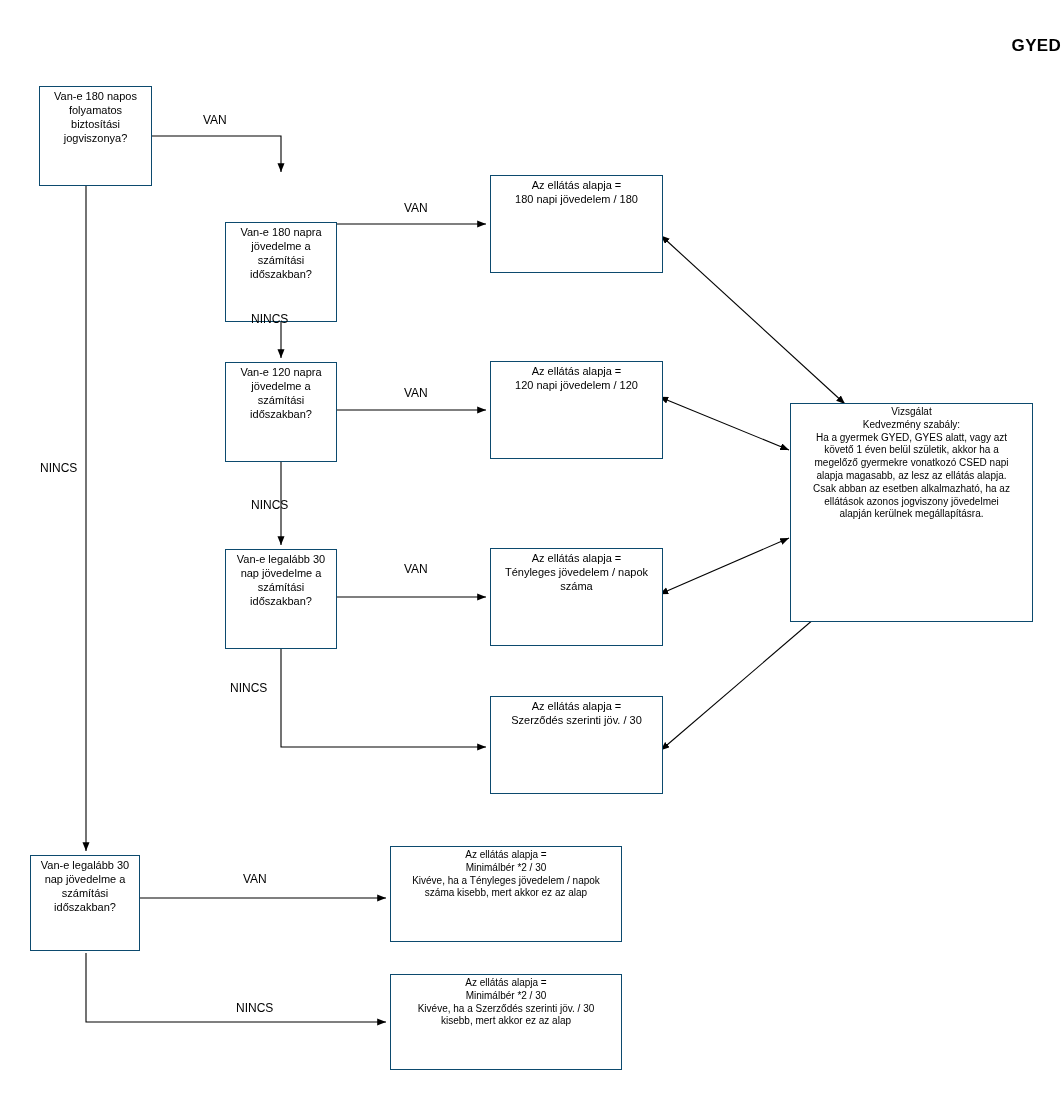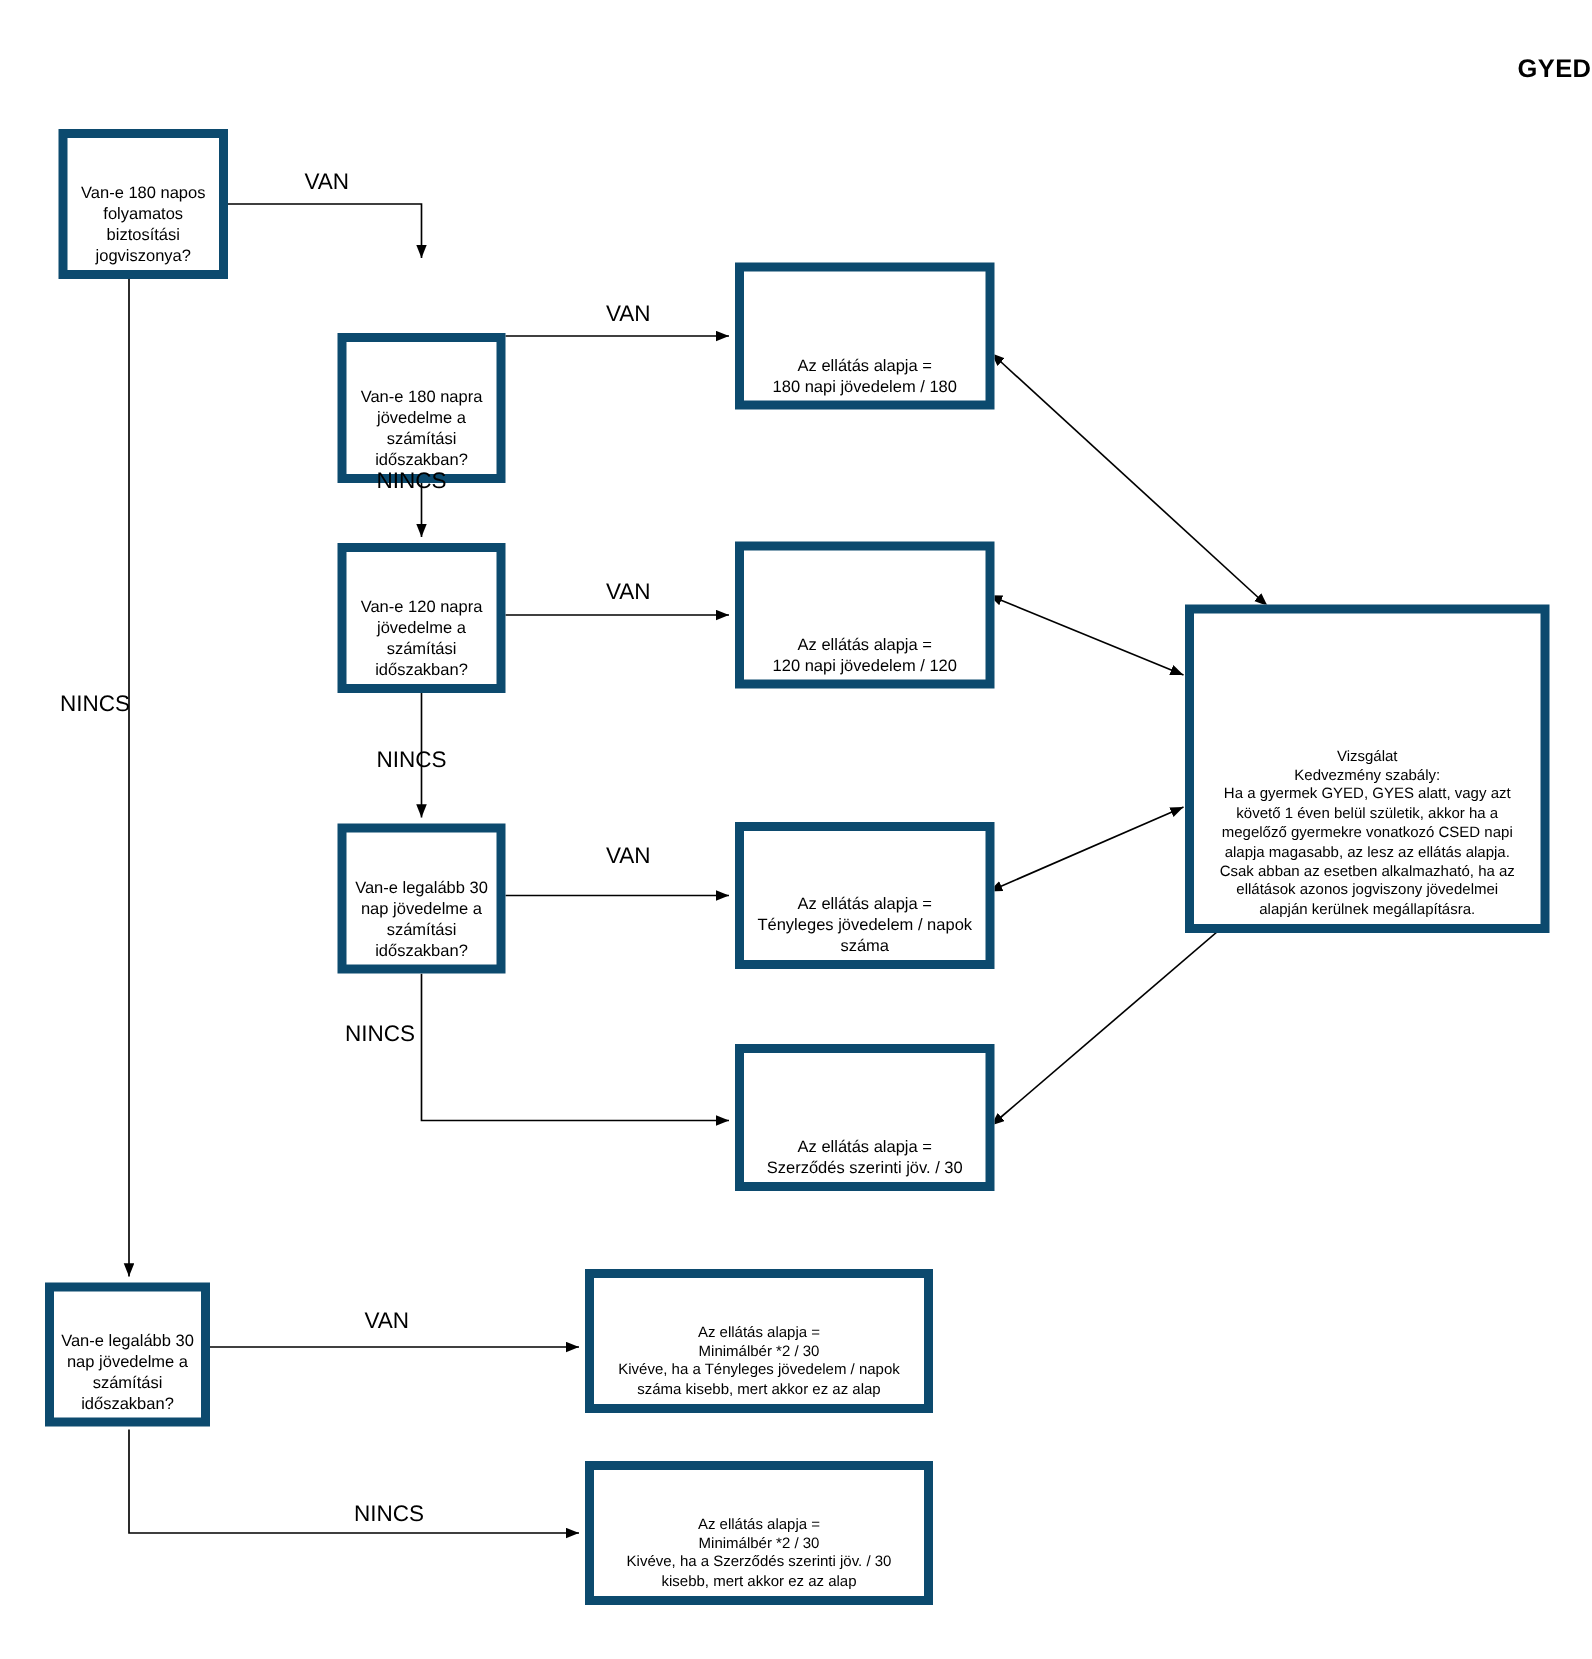--- a/index.html
+++ b/index.html
@@ -33,40 +33,40 @@
     width: 1061px;
     text-align: right;
     font-size: 17px;
     font-weight: bold;
     letter-spacing: 0.3px;
     color: #000000;
   }
   .node {
     position: absolute;
     box-sizing: border-box;
-    border: 6px solid #0c4a6e;
+    border: 1px solid #0c4a6e;
     background: #ffffff;
     display: flex;
-    align-items: flex-end;
+    align-items: flex-start;
     justify-content: center;
     text-align: center;
     line-height: 1.28;
     color: #000000;
     padding: 2px 4px;
   }
   .node .txt {
     white-space: pre-line;
     display: block;
     width: 100%;
   }
   .n-sm { font-size: 11px; }
   .n-xs { font-size: 10px; }
   .edge-label {
     position: absolute;
-    font-size: 15px;
+    font-size: 12px;
     color: #000000;
     white-space: nowrap;
   }
 </style>
 </head>
 <body>
 
 <div id="canvas">
 
   <div class="title">GYED</div>

